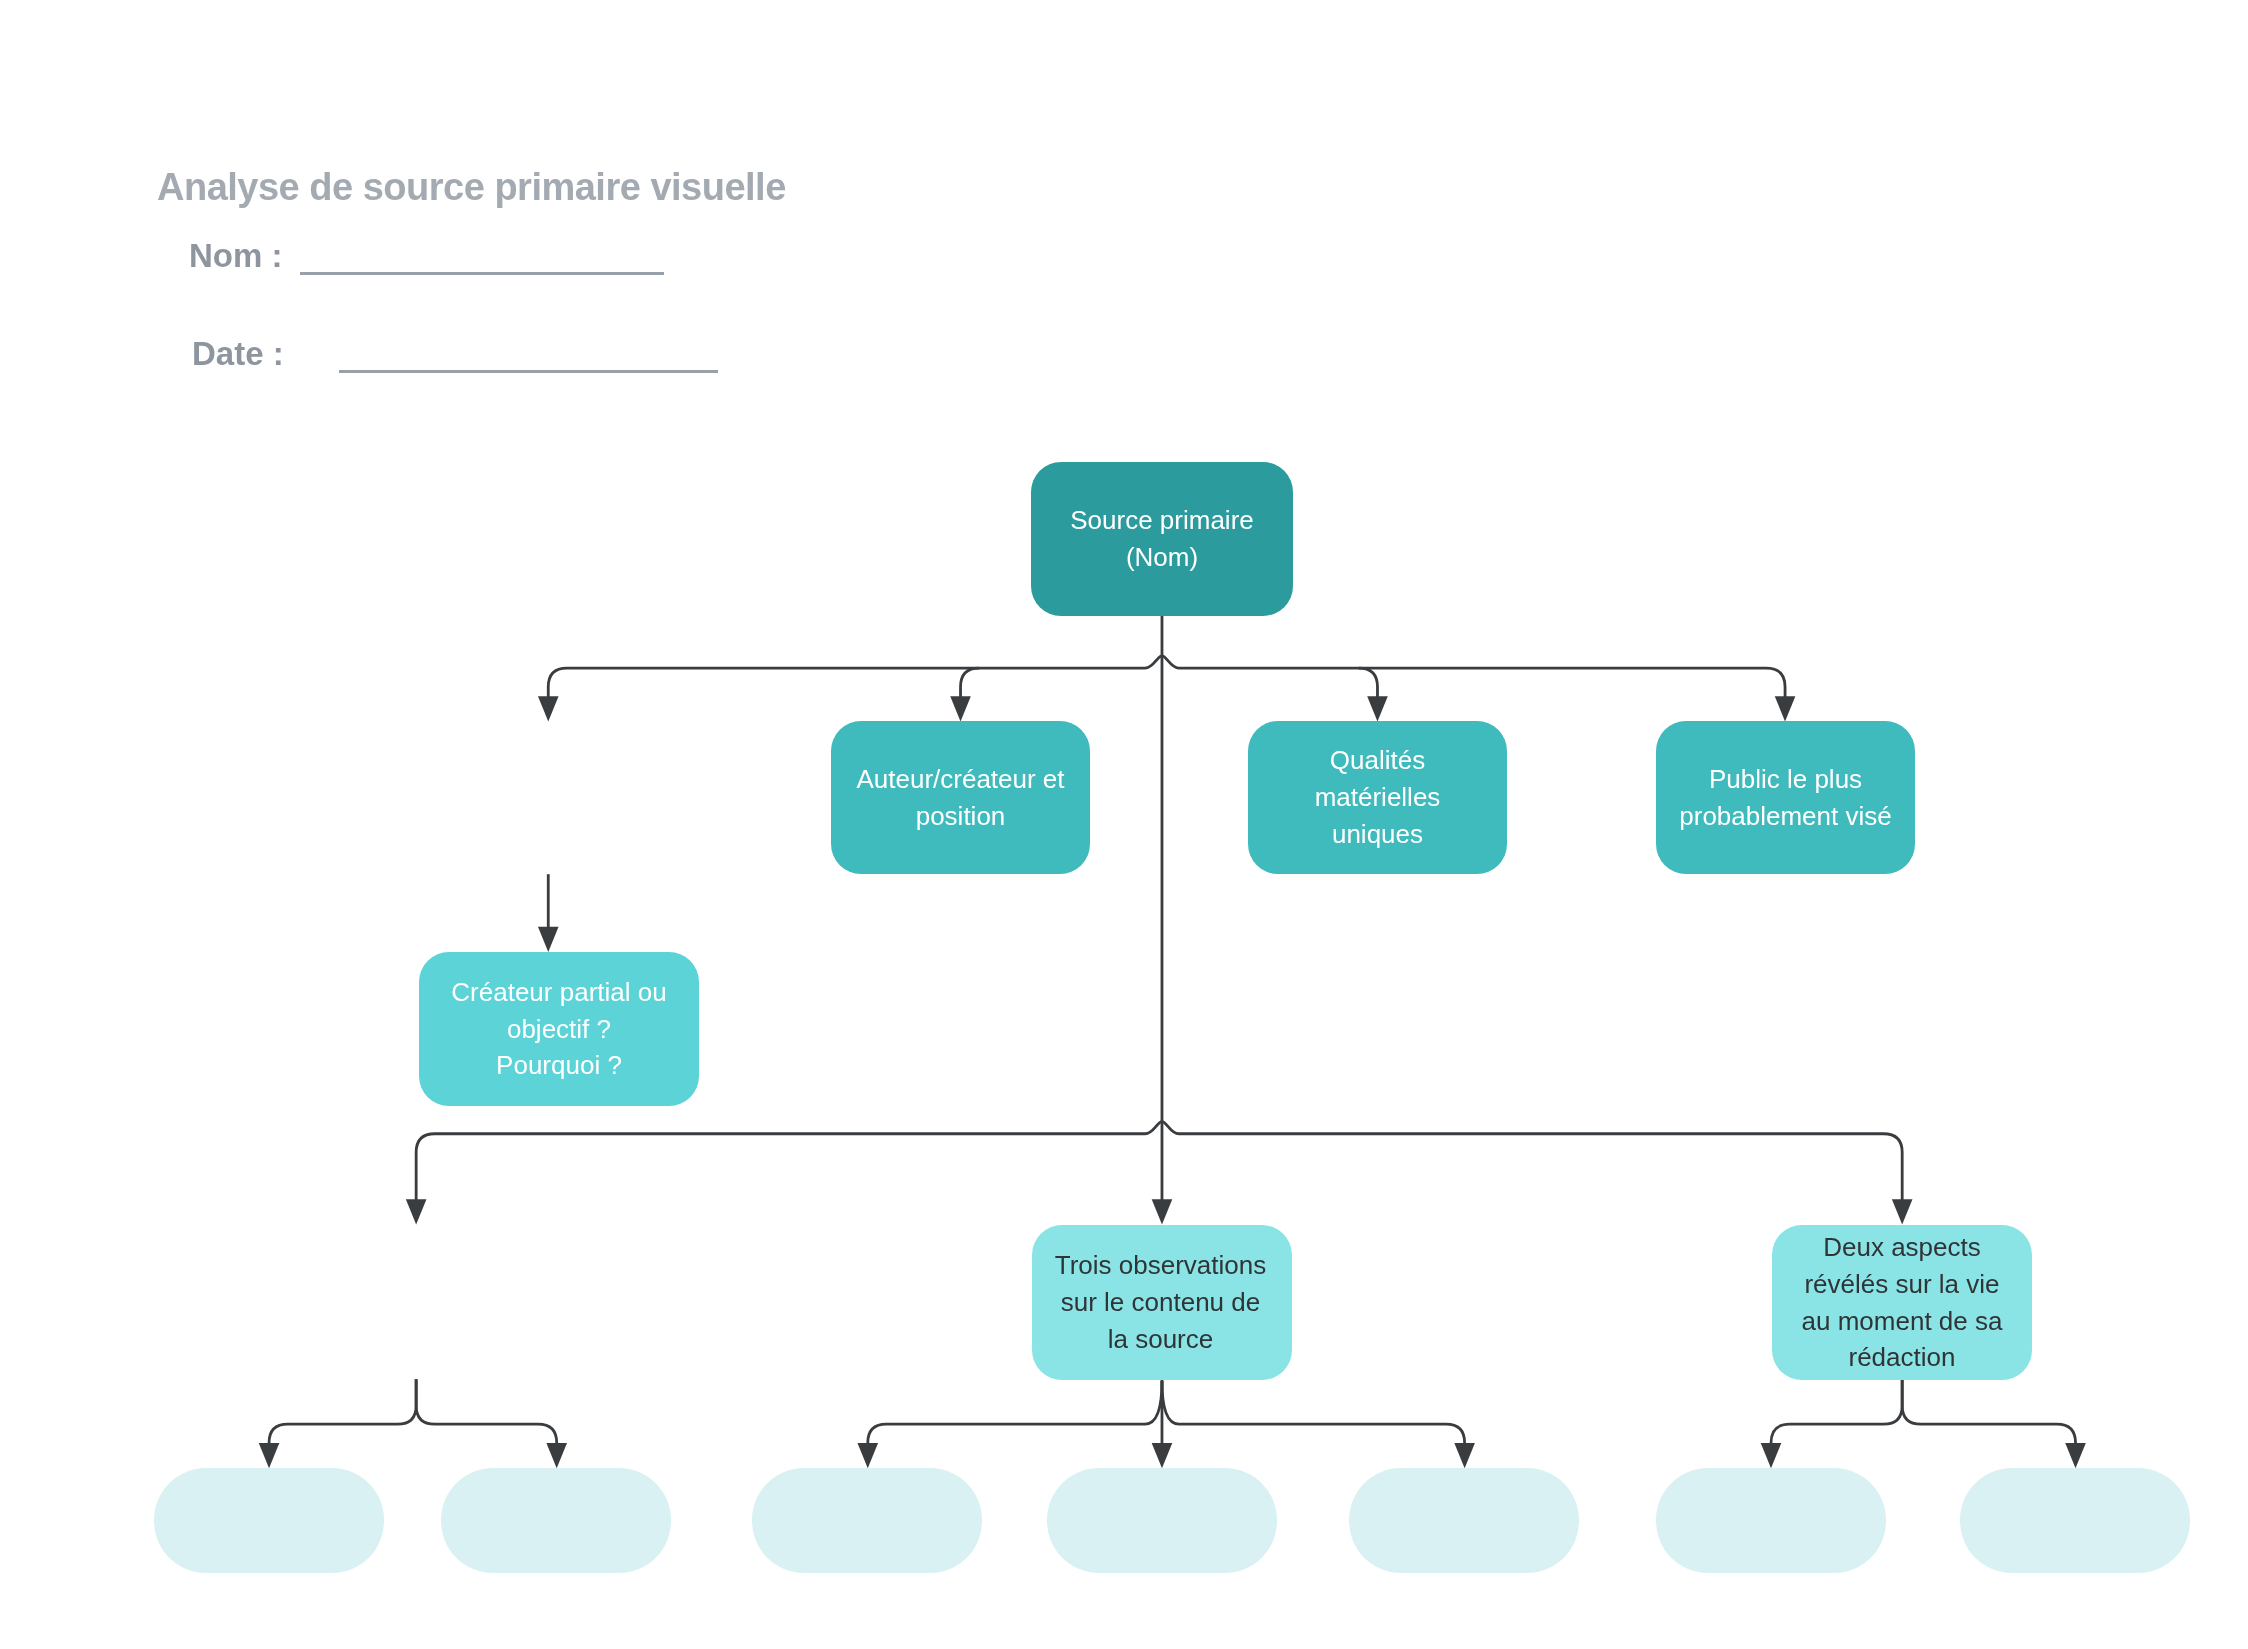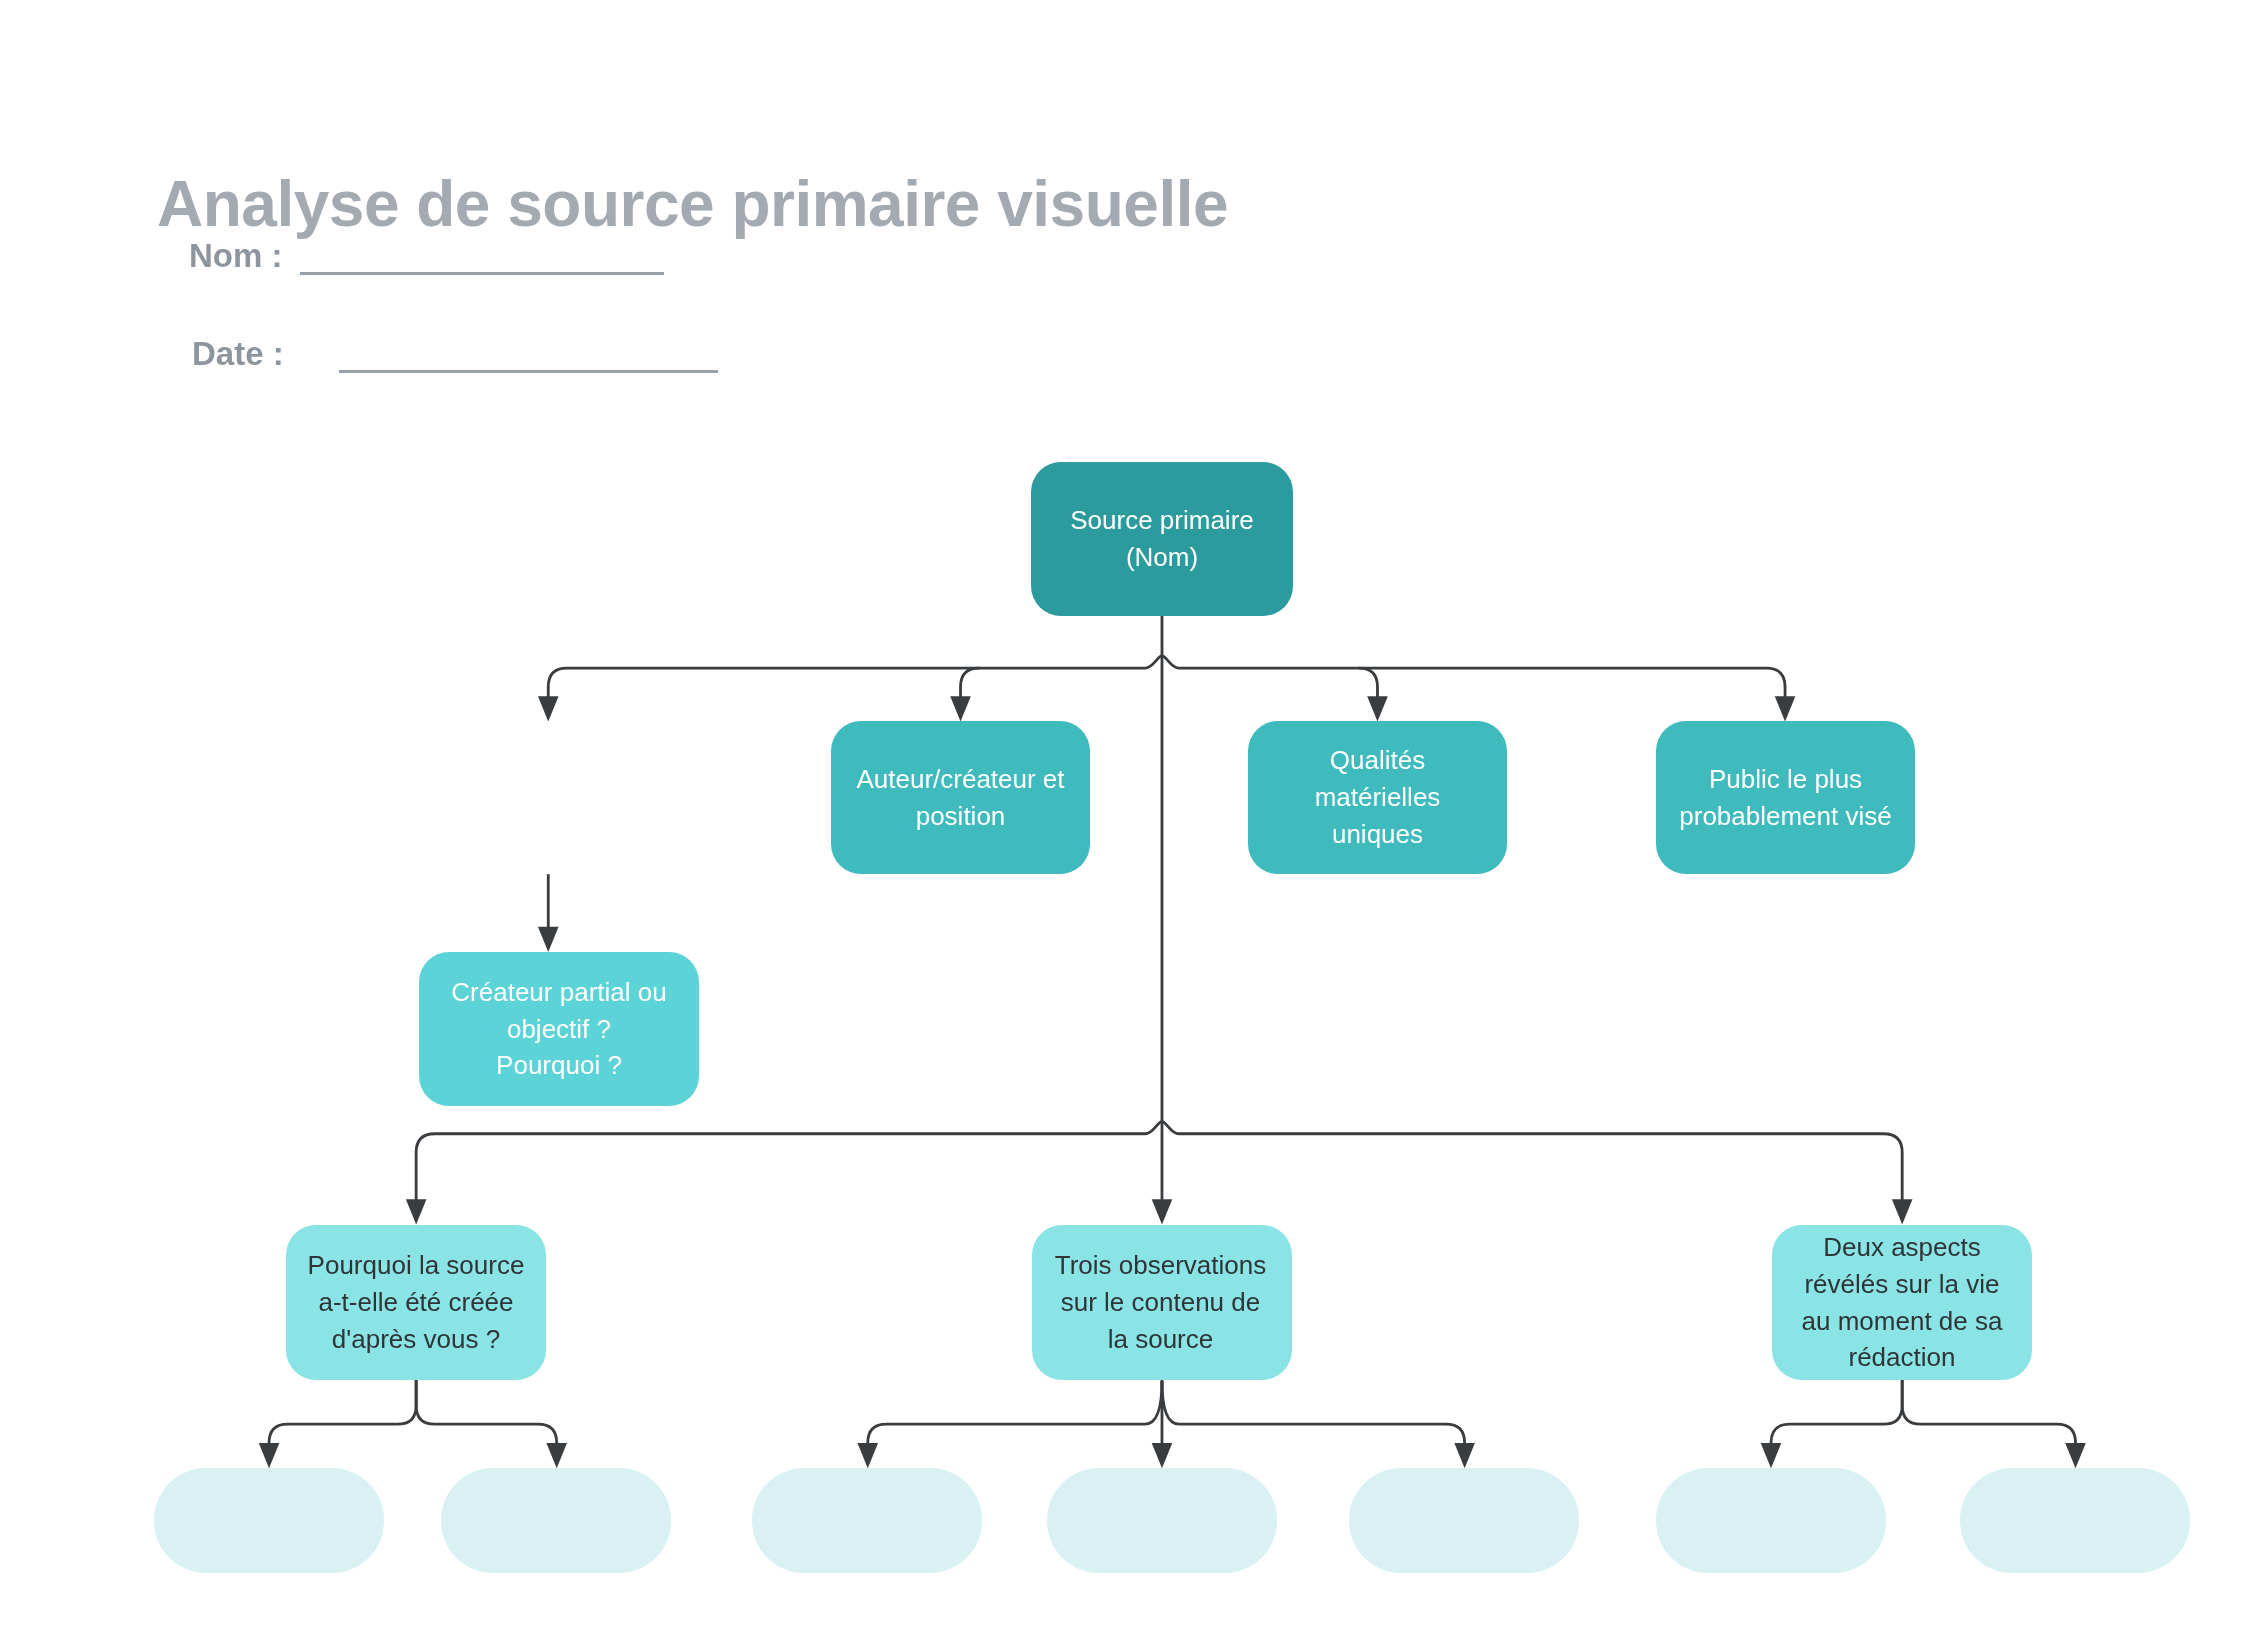--- a/index.html
+++ b/index.html
@@ -35,22 +35,22 @@
     stroke:var(--connector);
     stroke-width:3;
     stroke-linecap:butt;
   }
   #connectors path.head{
     fill:var(--connector);
     stroke:none;
   }
   .page-title{
     position:absolute;
-    left:157px;top:124px;
-    font-size:64px;
+    left:157px;top:141px;
+    font-size:38px;
     font-weight:700;
     letter-spacing:-0.5px;
     color:var(--title-text);
     z-index:2;
     white-space:nowrap;
     text-align:right;
   }
   .form-row{
     position:absolute;
     z-index:2;
@@ -184,23 +184,20 @@
   <div class="node lvl2" id="n-qualities">Qualités
 matérielles
 uniques</div>
   <div class="node lvl2" id="n-public">Public le plus
 probablement visé</div>
 
   <div class="node lvl2child" id="n-partial">Créateur partial ou
 objectif ?
 Pourquoi ?</div>
 
-  <div class="node lvl3" id="n-why">Pourquoi la source
-a-t-elle été créée
-d'après vous ?</div>
   <div class="node lvl3" id="n-observations">Trois observations
 sur le contenu de
 la source</div>
   <div class="node lvl3" id="n-aspects">Deux aspects
 révélés sur la vie
 au moment de sa
 rédaction</div>
 
   <div class="slot" id="slot-1"></div>
   <div class="slot" id="slot-2"></div>

